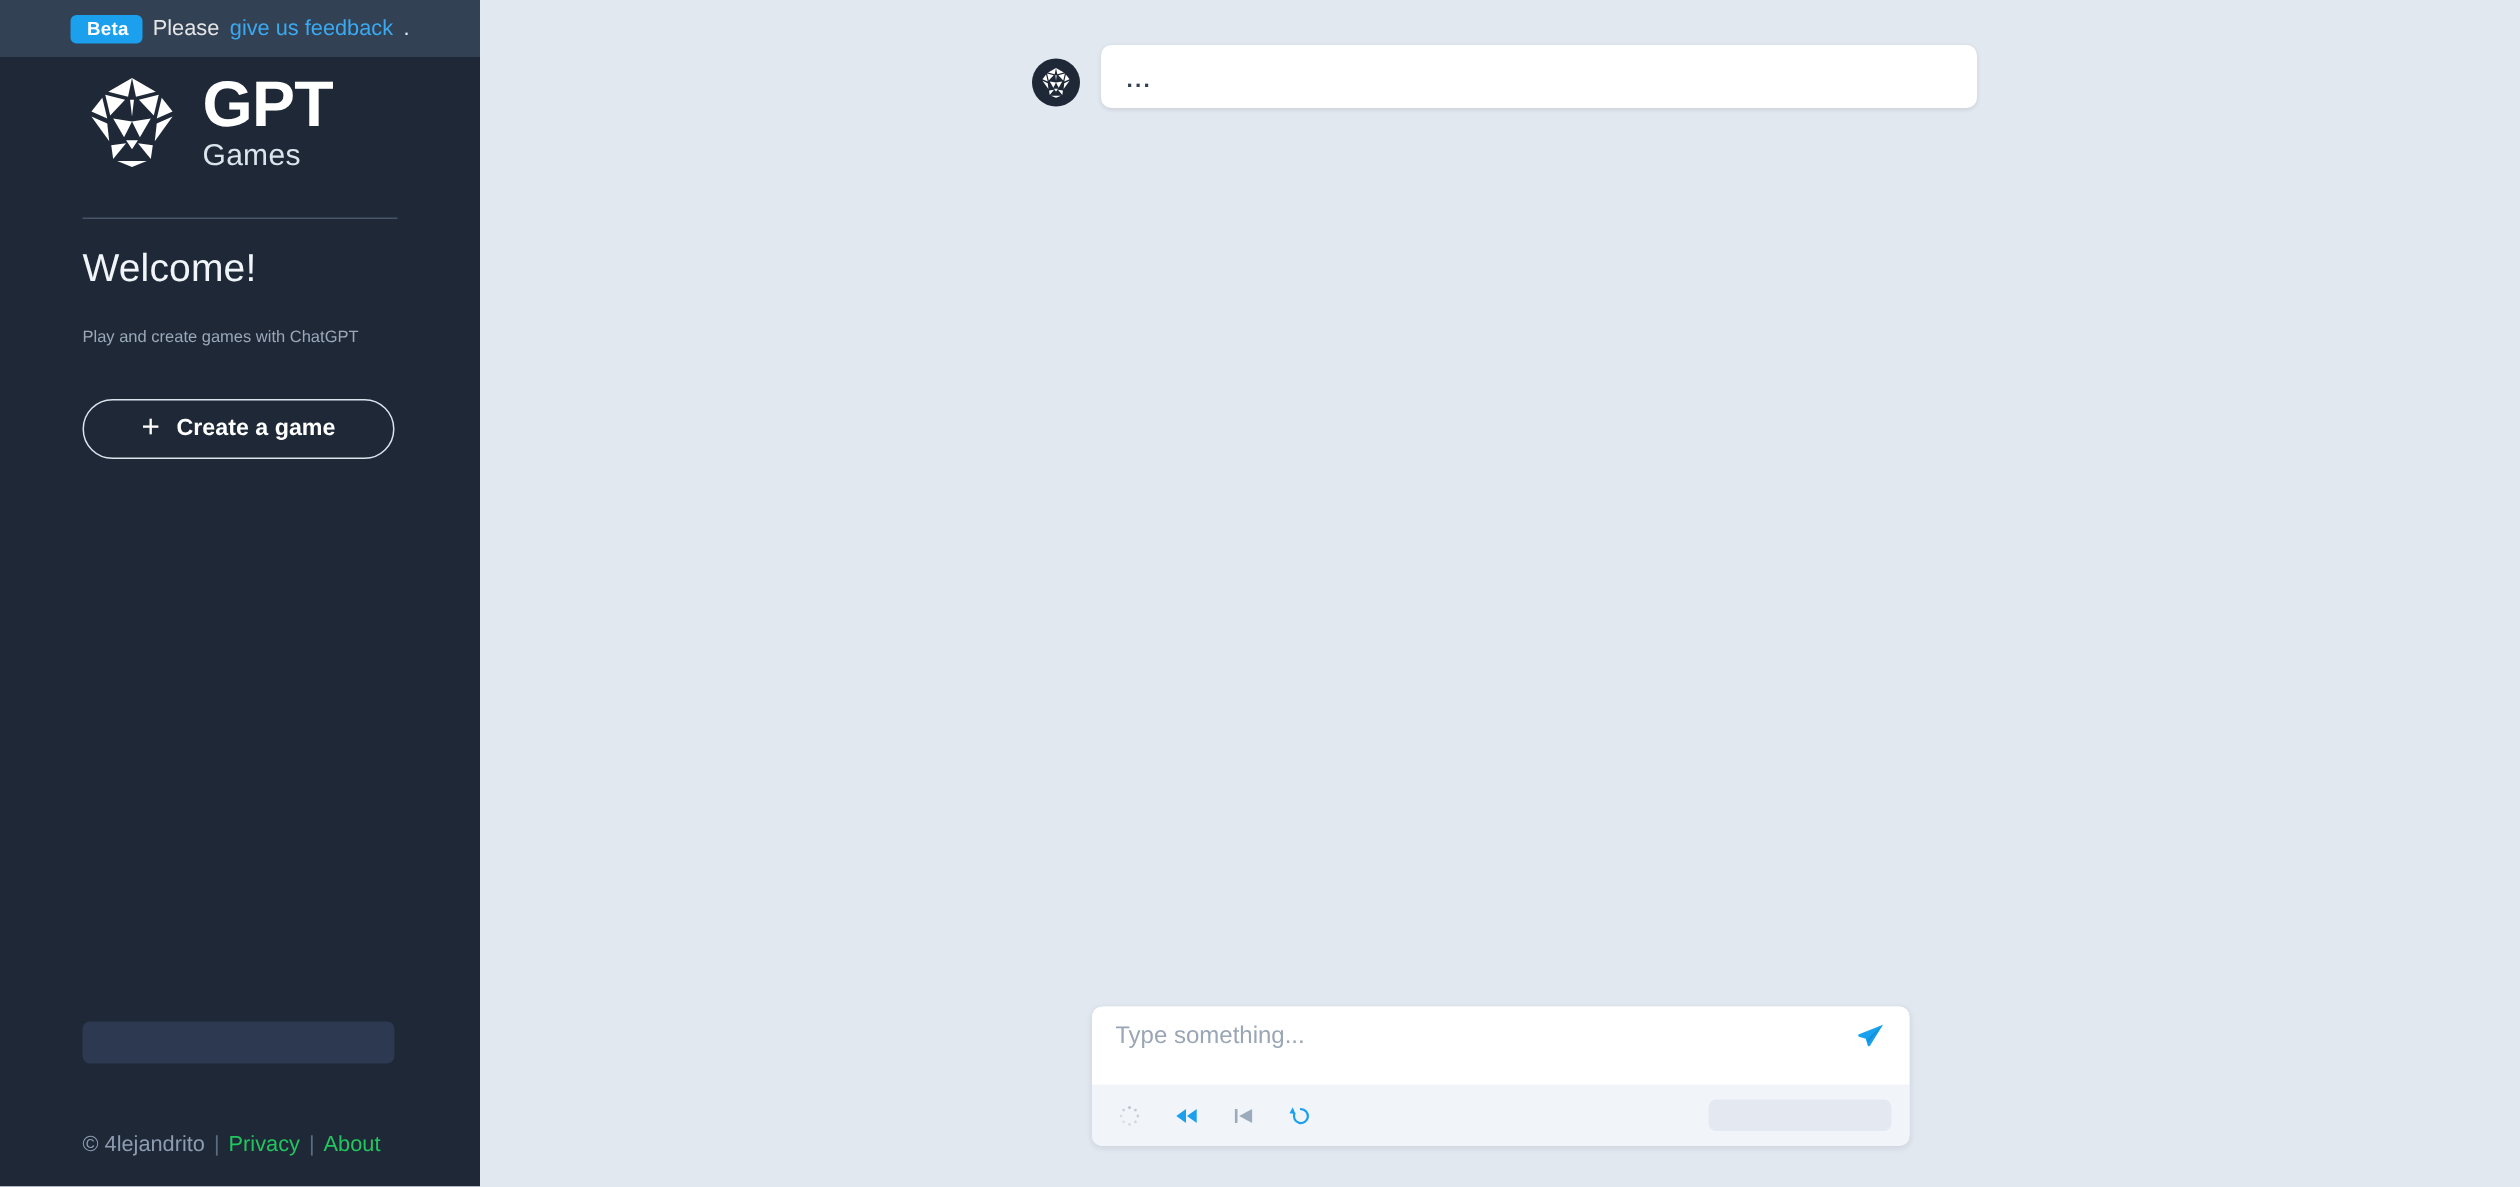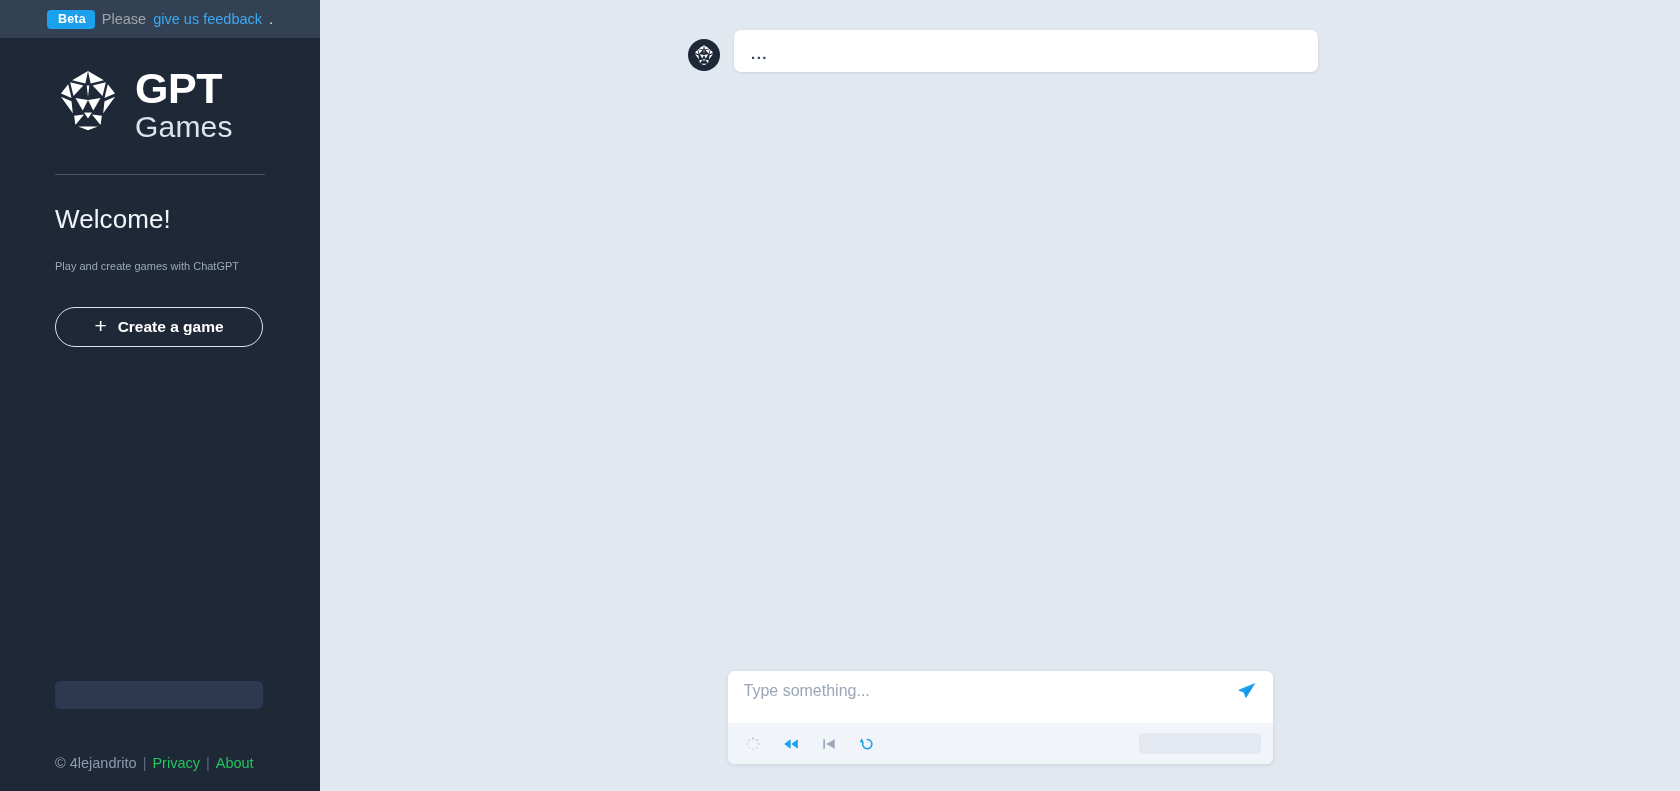--- a/index.html
+++ b/index.html
@@ -43,65 +43,65 @@
   }
   .beta-pill {
     background: #1ba0ee;
     color: #ffffff;
     font-weight: bold;
     font-size: 12.5px;
     padding: 2px 9px 3px 11px;
     border-radius: 4px;
     letter-spacing: .2px;
   }
-  .beta-text { color: #a3a3a3; }
+  .beta-text { color: #e5e5e5; }
   .beta-link {
     color: #3ba9f0;
     text-decoration: none;
   }
   .beta-period { color: #e9eef5; }
 
   .sidebar-body {
     padding: 0 55px;
     flex: 1 1 auto;
     display: flex;
     flex-direction: column;
     min-height: 0;
   }
 
   .brand {
-    margin-top: 29px;
-    display: flex;
+    display: flex;
+    align-items: center;
     gap: 14px;
     height: 86px;
   }
   .brand-mark { width: 66px; height: 66px; flex: 0 0 66px; }
   .brand-words { display: flex; flex-direction: column; line-height: 1; }
   .brand-gpt {
     font-size: 43px;
     font-weight: bold;
     color: #ffffff;
     letter-spacing: -0.5px;
   }
   .brand-games {
-    font-size: 30px;
+    font-size: 20px;
     font-weight: 300;
     color: #dbe3ec;
     margin-top: 2px;
     letter-spacing: .2px;
   }
 
   .divider {
     height: 1px;
     background: #475569;
     margin: 21px 0 0 0;
   }
 
   .welcome-title {
-    margin-top: 29px;
+    margin-top: 17px;
     font-size: 26px;
     font-weight: 400;
     color: #f1f5f9;
     letter-spacing: .1px;
   }
   .welcome-sub {
     margin-top: 23px;
     font-size: 11px;
     line-height: 1.5;
     color: #9aa8ba;

